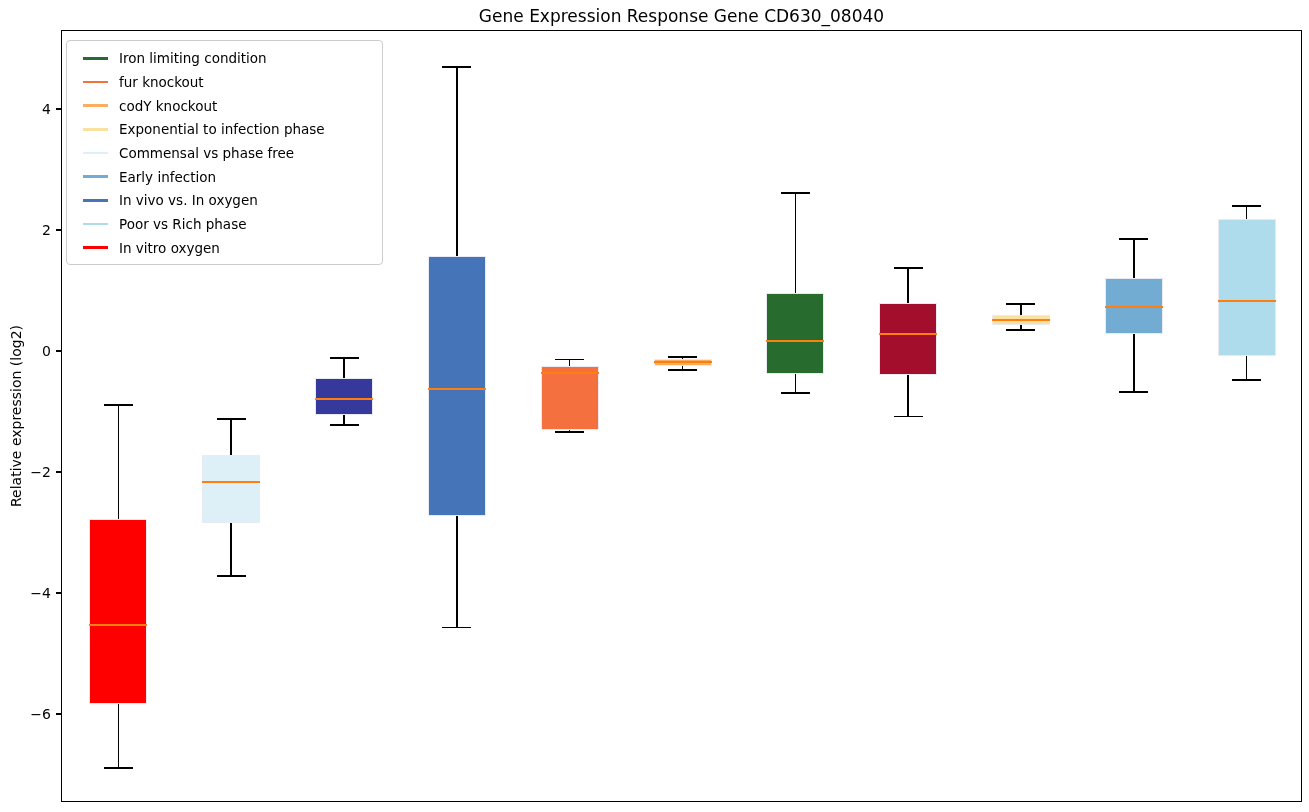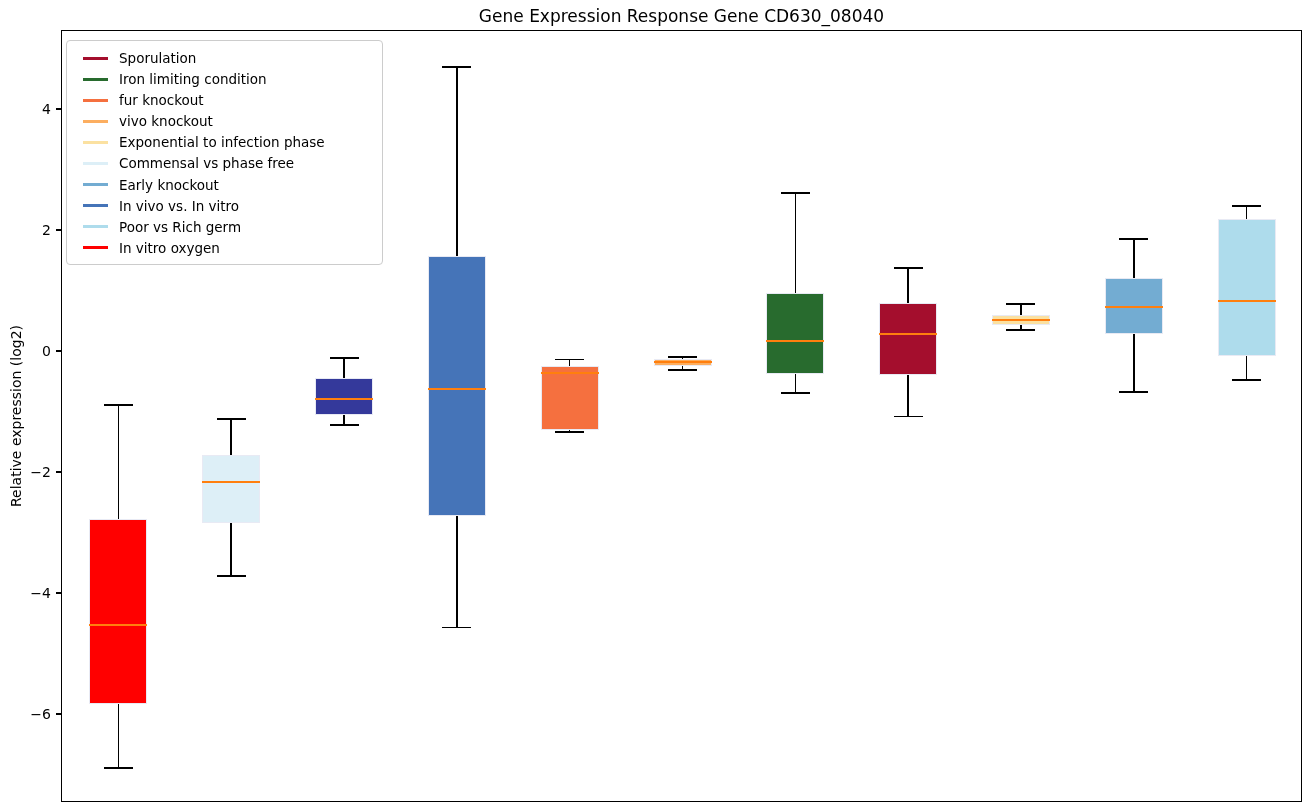--- a/index.html
+++ b/index.html
@@ -121,53 +121,49 @@
       <div class="median" style="left: 1042.77px; top: 275.03px; width: 58px; background: rgb(255, 127, 14);"></div>
       <div class="whisker" style="left: 1183.84px; top: 175.195px; height: 12.705px;"></div>
       <div class="whisker" style="left: 1183.84px; top: 325.235px; height: 23.595px;"></div>
       <div class="cap" style="left: 1170.09px; top: 174.445px; width: 29px;"></div>
       <div class="cap" style="left: 1170.09px; top: 348.08px; width: 29px;"></div>
       <div class="box" title="Poor vs Rich diet" style="left: 1155.59px; top: 187.9px; width: 58px; height: 137.335px; background: rgb(174, 220, 236);"></div>
       <div class="median" style="left: 1155.59px; top: 268.98px; width: 58px; background: rgb(255, 127, 14);"></div>
     </div>
   <div class="legend" id="legend">
       <div class="legend-item">
-        <div class="swatch" style="background: rgb(164, 14, 45);"></div>
-        <div class="legend-label">Sporulation</div>
-      </div>
-      <div class="legend-item">
         <div class="swatch" style="background: rgb(40, 107, 46);"></div>
         <div class="legend-label">Iron limiting condition</div>
       </div>
       <div class="legend-item">
         <div class="swatch" style="background: rgb(245, 112, 63);"></div>
         <div class="legend-label">fur knockout</div>
       </div>
       <div class="legend-item">
         <div class="swatch" style="background: rgb(252, 174, 96);"></div>
-        <div class="legend-label">vivo knockout</div>
+        <div class="legend-label">codY knockout</div>
       </div>
       <div class="legend-item">
         <div class="swatch" style="background: rgb(251, 225, 161);"></div>
         <div class="legend-label">Exponential to infection phase</div>
       </div>
       <div class="legend-item">
         <div class="swatch" style="background: rgb(221, 239, 247);"></div>
         <div class="legend-label">Commensal vs phase free</div>
       </div>
       <div class="legend-item">
         <div class="swatch" style="background: rgb(115, 172, 210);"></div>
-        <div class="legend-label">Early knockout</div>
+        <div class="legend-label">Early infection</div>
       </div>
       <div class="legend-item">
         <div class="swatch" style="background: rgb(69, 116, 184);"></div>
-        <div class="legend-label">In vivo vs. In vitro</div>
+        <div class="legend-label">In vivo vs. In oxygen</div>
       </div>
       <div class="legend-item">
         <div class="swatch" style="background: rgb(174, 220, 236);"></div>
-        <div class="legend-label">Poor vs Rich germ</div>
+        <div class="legend-label">Poor vs Rich phase</div>
       </div>
       <div class="legend-item">
         <div class="swatch" style="background: rgb(255, 0, 0);"></div>
         <div class="legend-label">In vitro oxygen</div>
       </div>
     </div>
 </div>
 
 </body></html>

